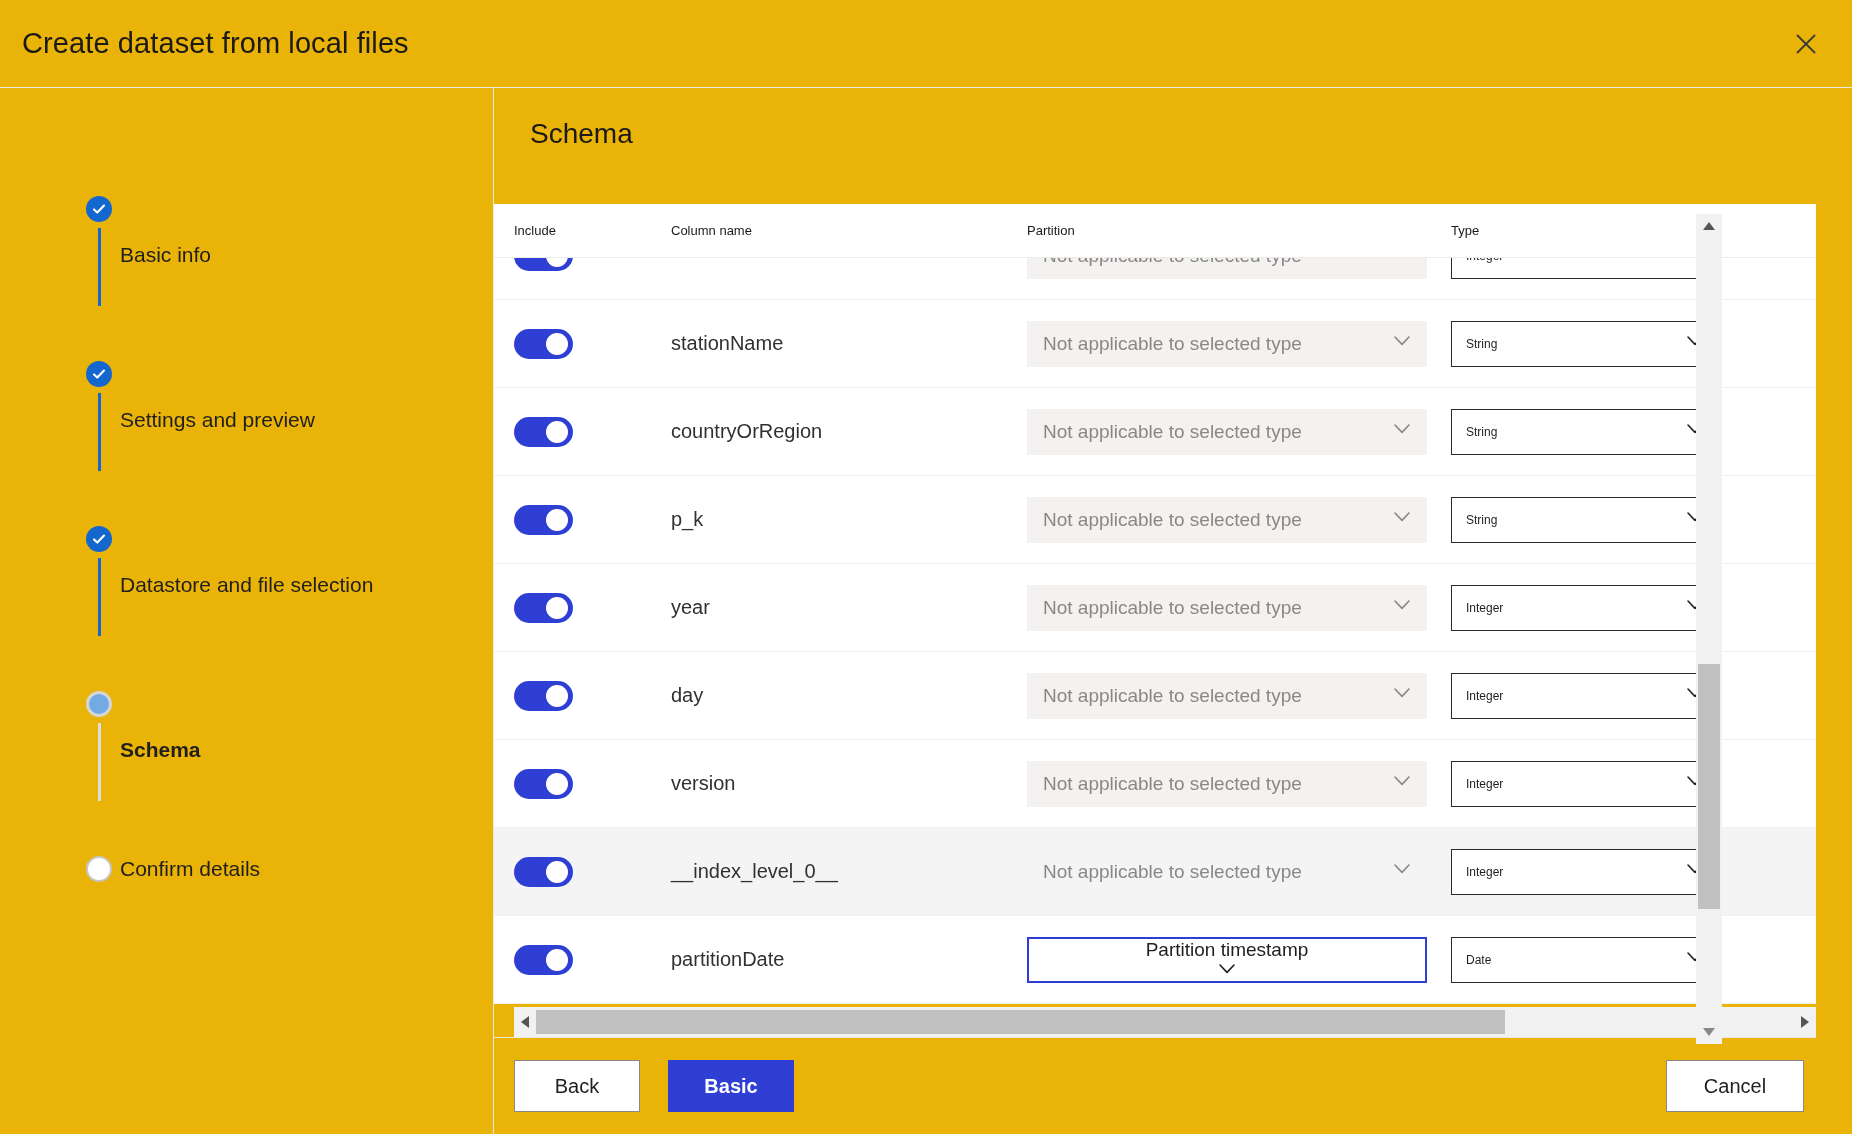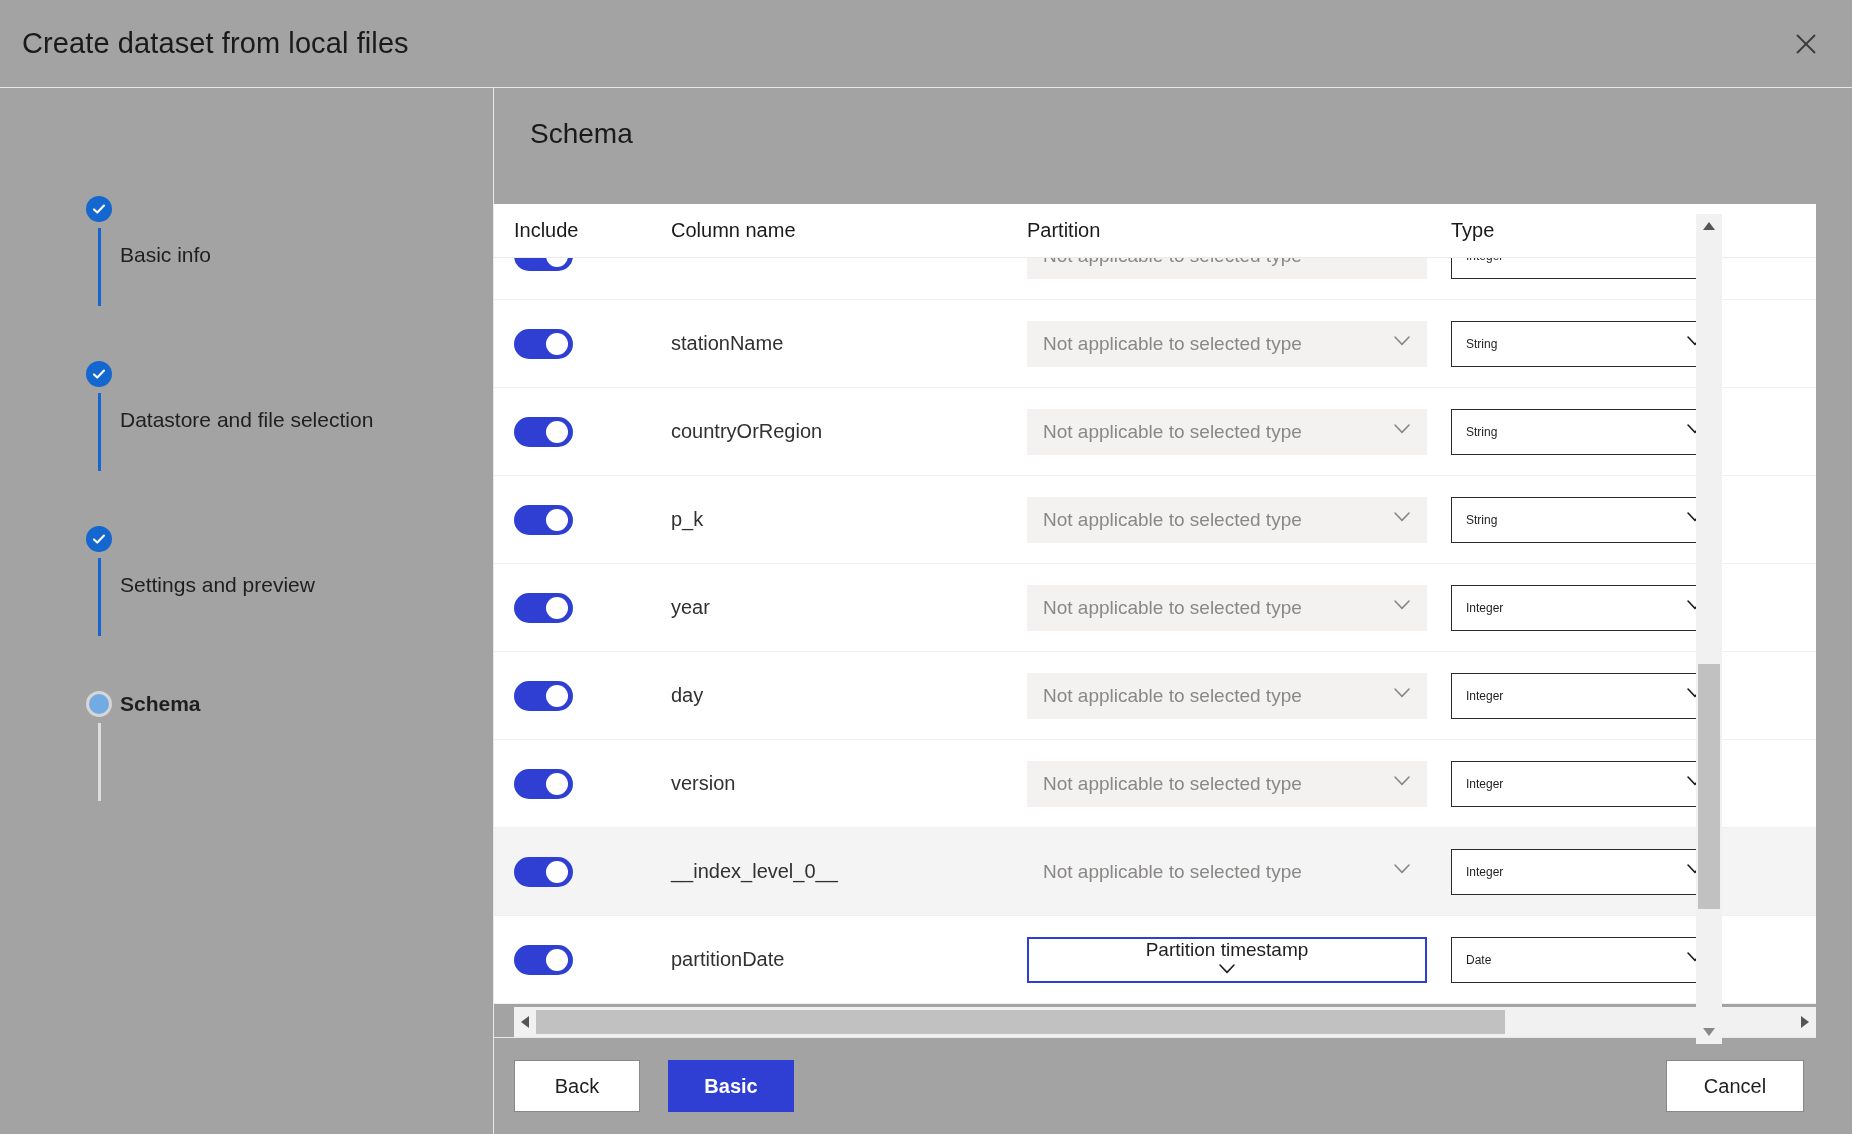--- a/index.html
+++ b/index.html
@@ -10,21 +10,21 @@
     background: #ffffff;
     font-family: "Liberation Sans", sans-serif;
     color: #201f1e;
     overflow: hidden;
   }
 
   .dialog {
     position: relative;
     width: 1852px;
     height: 1134px;
-    background: #a3a3a3;
+    background: #eab308;
     display: flex;
     flex-direction: column;
   }
 
   
   .dlg-header {
     height: 88px;
     flex: 0 0 88px;
     border-bottom: 1px solid #e8e8e8;
     display: flex;
@@ -147,21 +147,21 @@
     height: 54px;
     flex: 0 0 54px;
     padding-left: 20px;
     border-bottom: 1px solid #edebe9;
     position: relative;
     z-index: 2;
     background: #fff;
     width: 1322px;
   }
   .hcell {
-    font-size: 20px;
+    font-size: 13px;
     font-weight: 400;
     color: #1b1a19;
   }
   .c-include { flex: 0 0 157px; }
   .c-name    { flex: 0 0 356px; }
   .c-props   { flex: 0 0 424px; }
   .c-type    { flex: 0 0 300px; }
 
   .grid-scroll {
     position: relative;
@@ -384,43 +384,49 @@
 
       <div class="step">
         <div class="step-marker">
           <div class="bullet done">
             <svg width="16" height="16" viewBox="0 0 16 16" aria-hidden="true">
               <polyline points="3,8.4 6.3,11.6 13,4.6" fill="none" stroke="#ffffff" stroke-width="2.1" stroke-linecap="round" stroke-linejoin="round"></polyline>
             </svg>
           </div>
         </div>
         <div class="connector"></div>
-        <div class="step-label">Datastore and file selection</div>
+        <div class="step-label">Settings and preview</div>
       </div>
 
       <div class="step">
         <div class="step-marker">
           <div class="bullet done">
             <svg width="16" height="16" viewBox="0 0 16 16" aria-hidden="true">
               <polyline points="3,8.4 6.3,11.6 13,4.6" fill="none" stroke="#ffffff" stroke-width="2.1" stroke-linecap="round" stroke-linejoin="round"></polyline>
             </svg>
           </div>
         </div>
         <div class="connector"></div>
-        <div class="step-label">Settings and preview</div>
+        <div class="step-label">Datastore and file selection</div>
       </div>
 
       <div class="step">
         <div class="step-marker">
           <div class="bullet current"></div>
         </div>
         <div class="connector pale"></div>
         <div class="step-label bold">Schema</div>
       </div>
 
+      <div class="step">
+        <div class="step-marker">
+          <div class="bullet todo"></div>
+        </div>
+        <div class="step-label">Confirm details</div>
+      </div>
 
     </div>
 
     <div class="content">
       <div class="section-title">Schema</div>
 
       <div class="table-wrap">
 
         <div class="grid-header">
           <div class="hcell c-include">Include</div>

